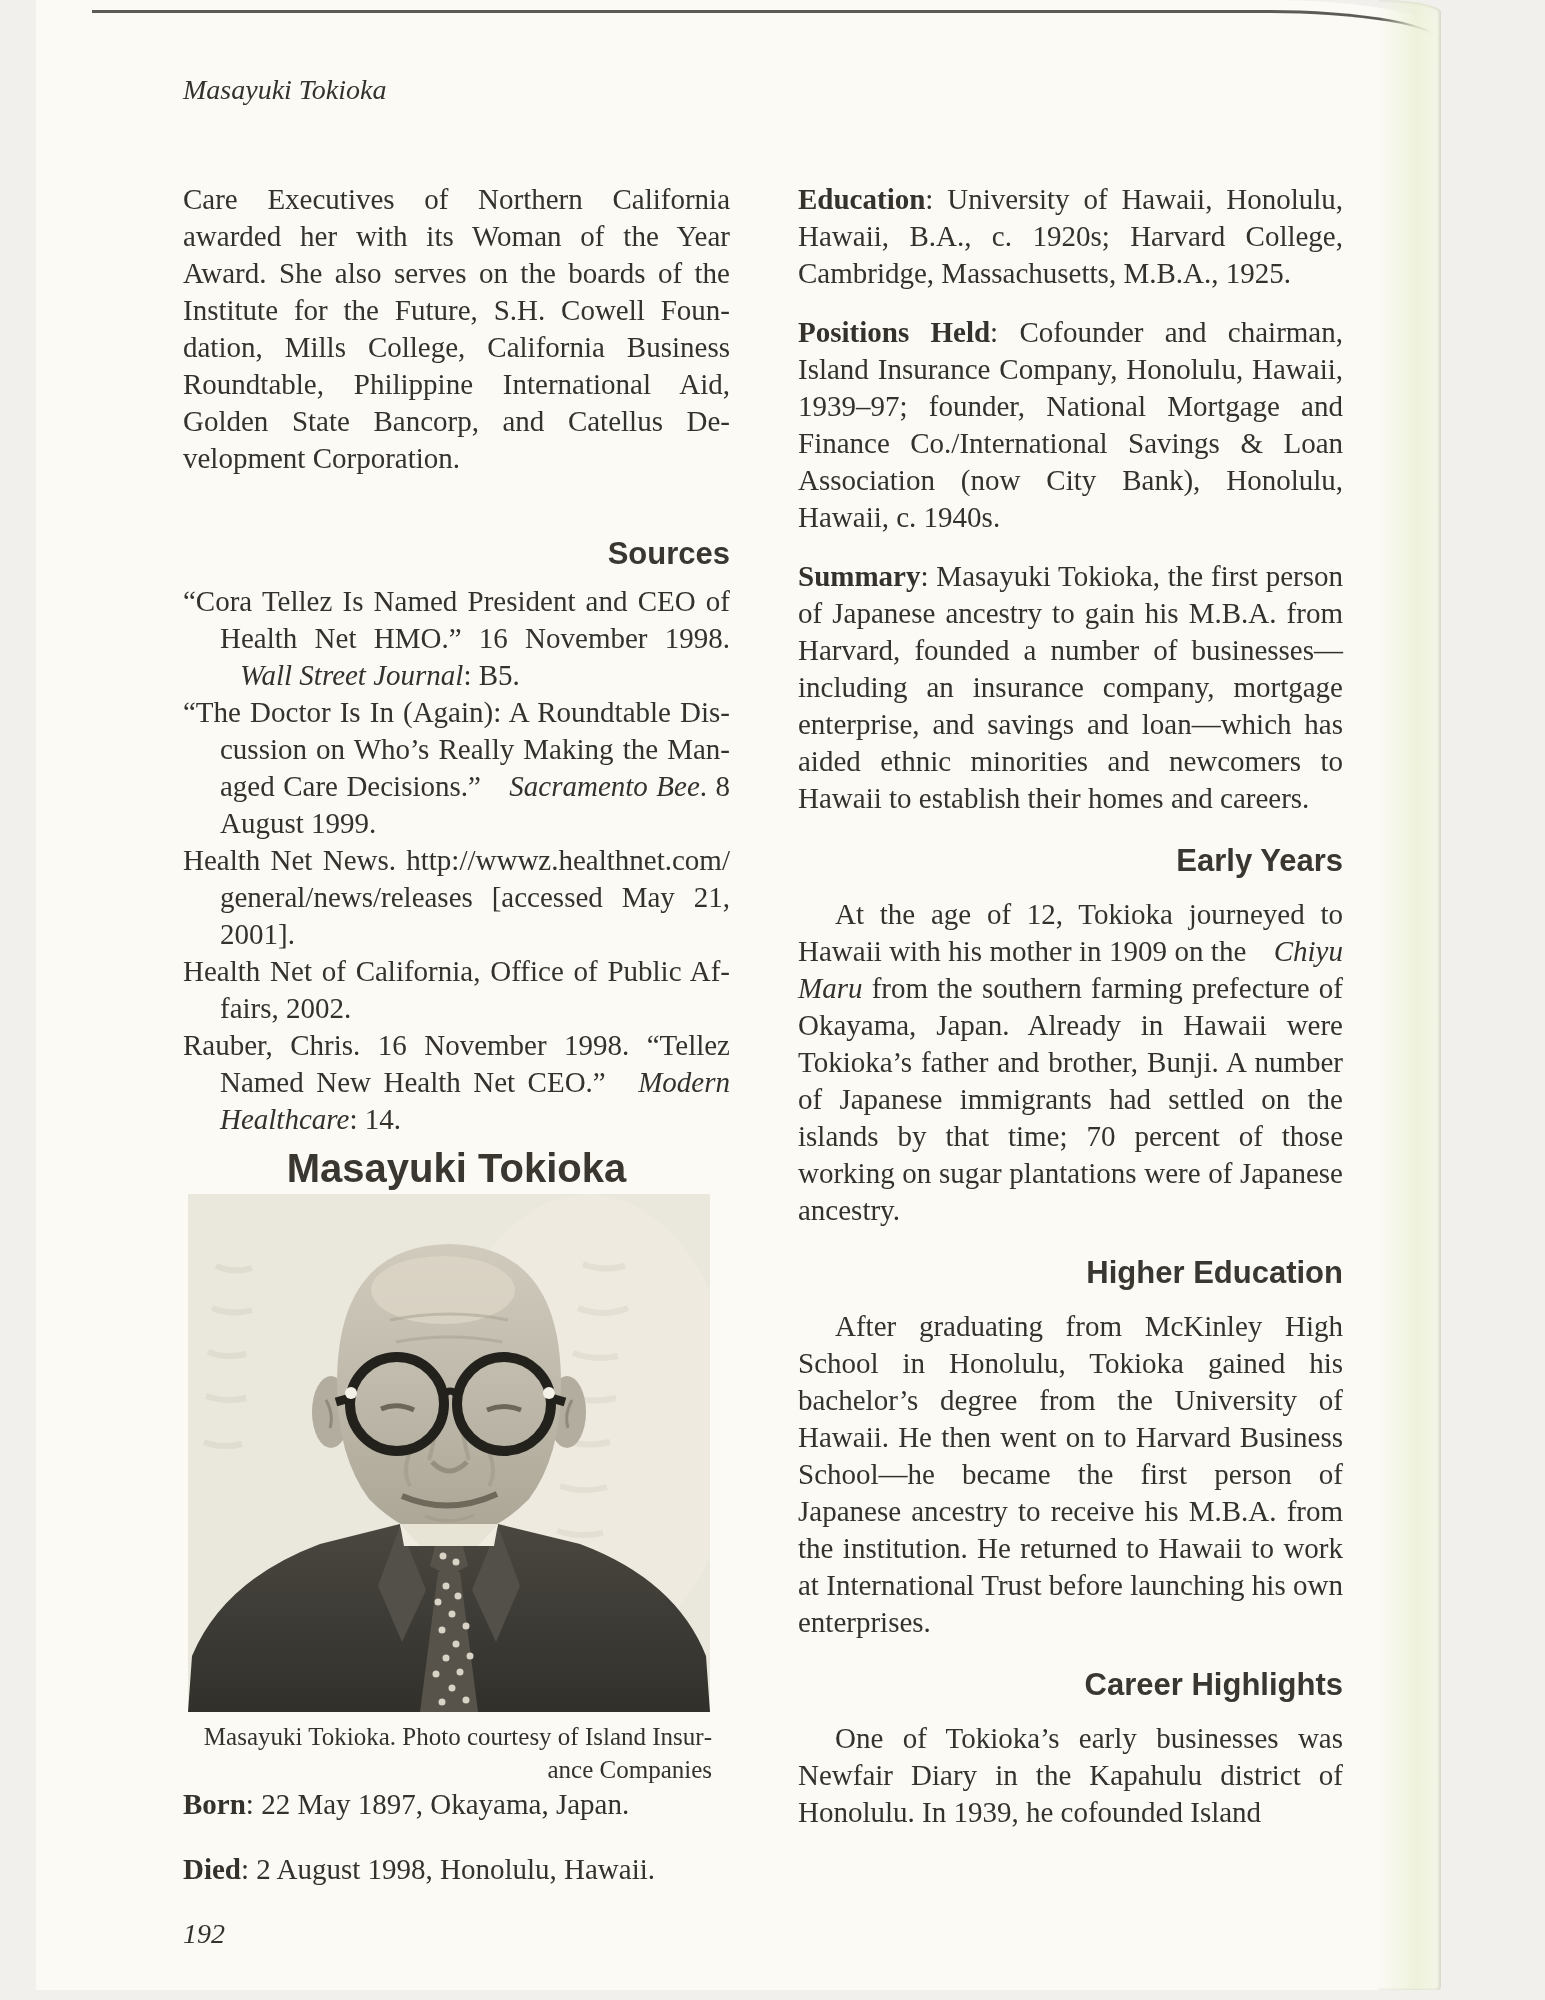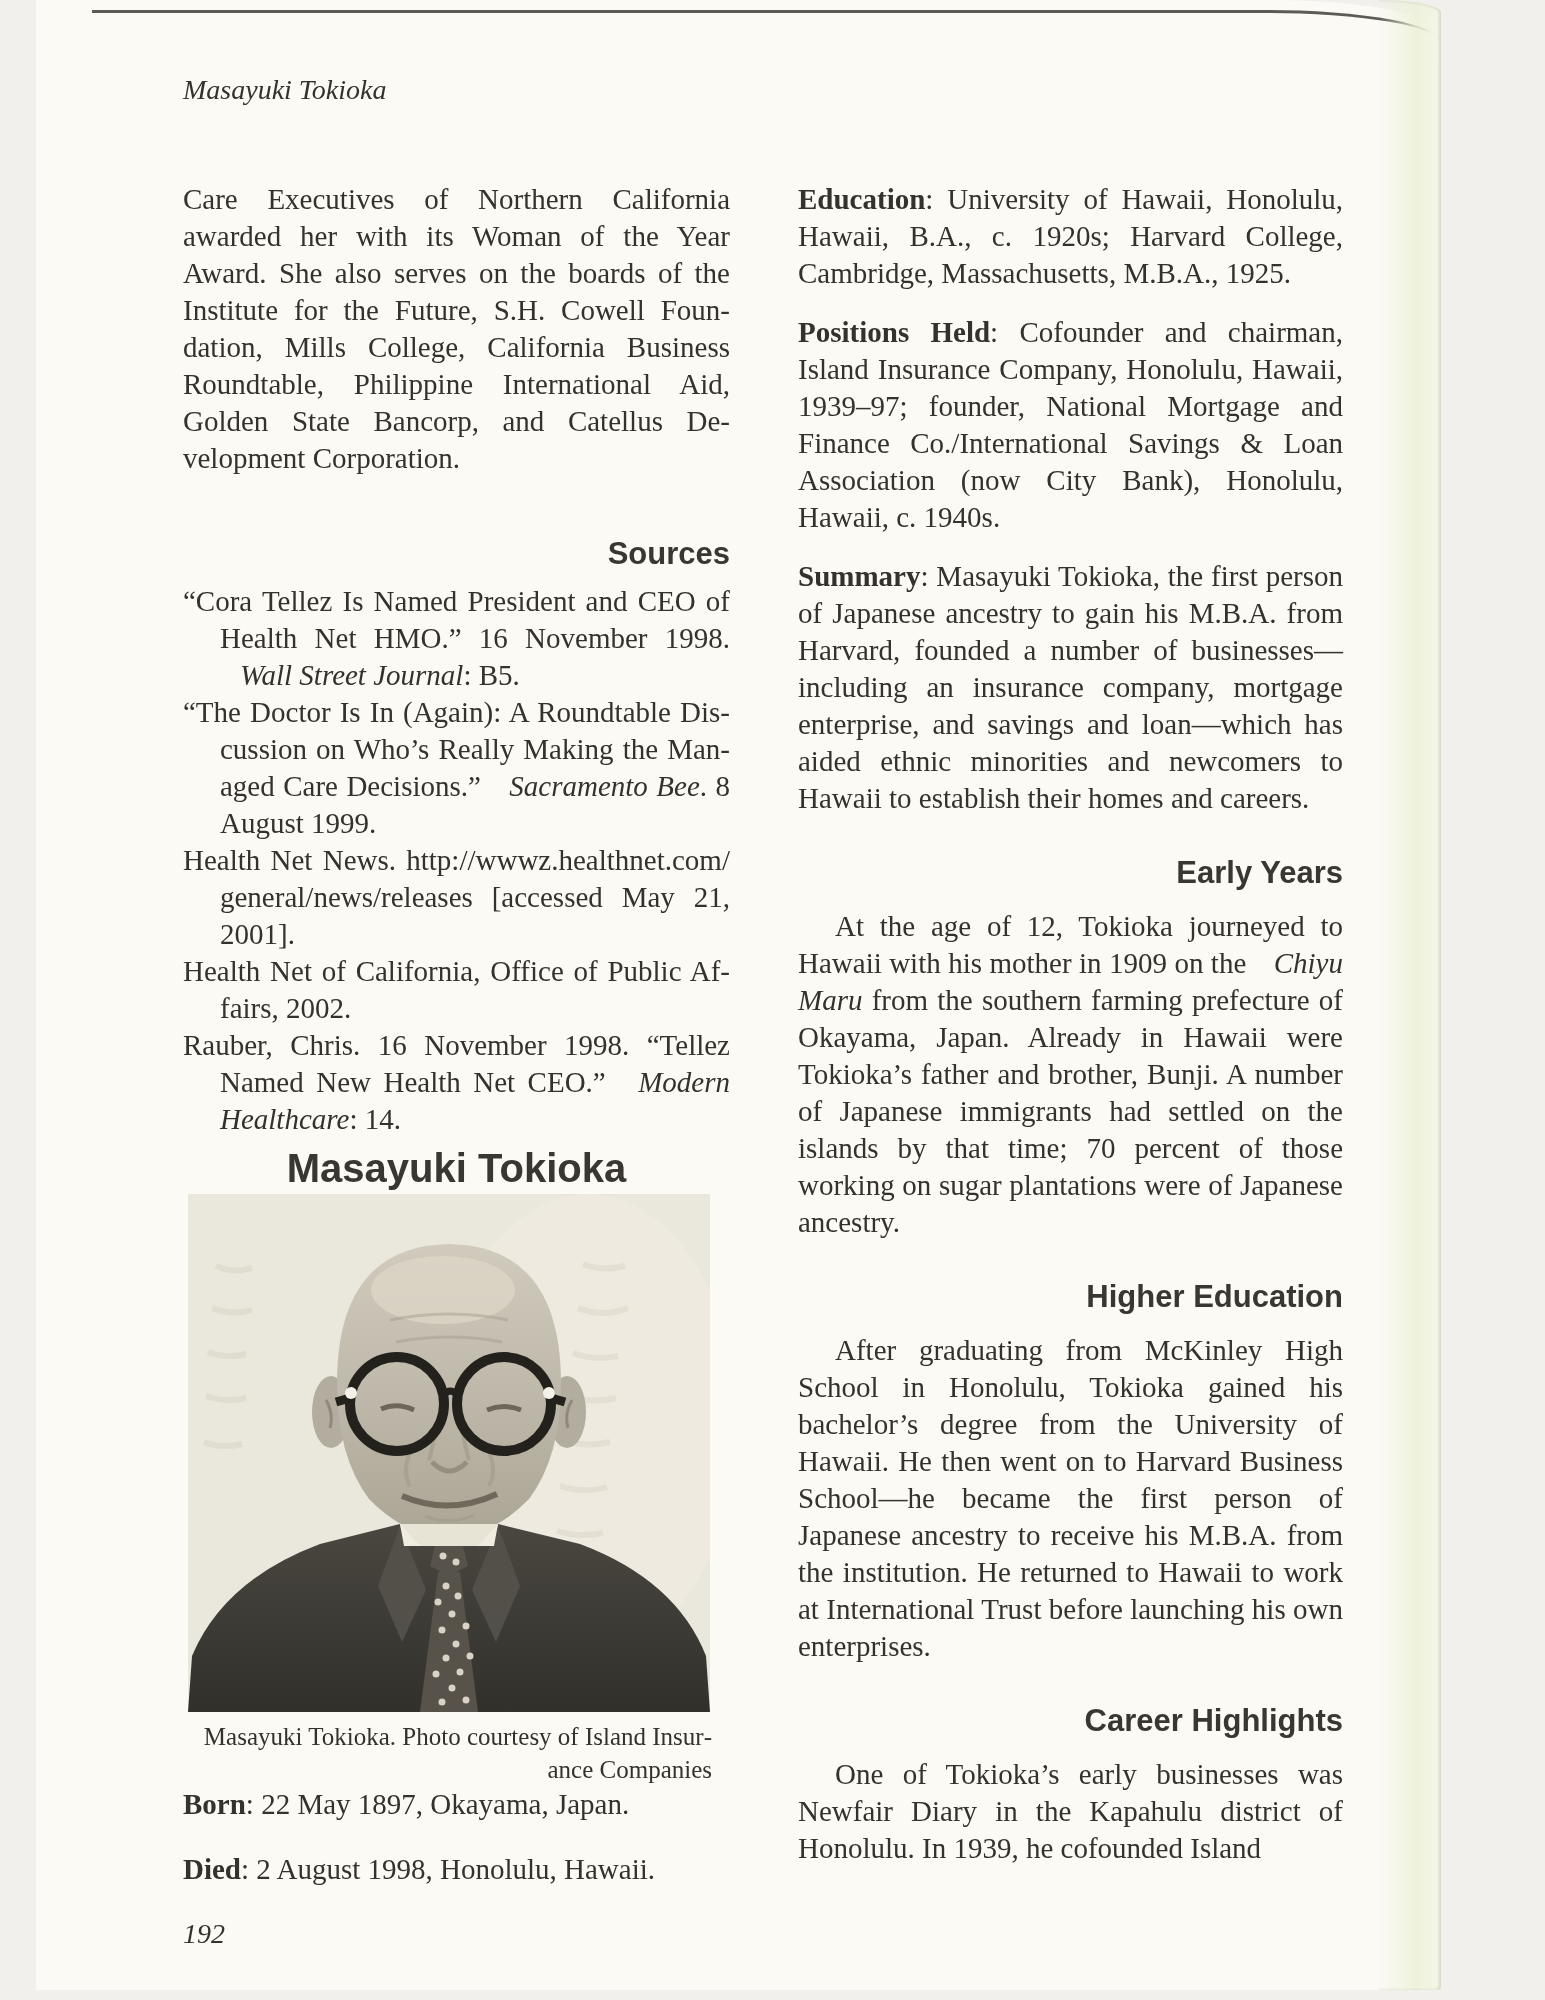--- a/index.html
+++ b/index.html
@@ -52,21 +52,21 @@
     color:var(--ink-heading,#3a3731);margin:7px 0 0;
   }
   .photo{margin:3px 0 0 5px;width:522px;height:518px;}
   .photo svg{display:block;}
   .caption{margin:8px 0 0 2px;width:527px;font-size:25px;line-height:33px;text-align:right;}
   .vital{margin-top:13px;}
   .vital + .vital{margin-top:28px;}
   .lbl{font-weight:700;}
   .fact-list .fact{margin-top:22px;}
   .fact-list .fact:first-child{margin-top:0;}
-  .section .sec-heading{margin-top:36px;}
+  .section .sec-heading{margin-top:24px;}
   .section p.body{margin-top:15px;text-indent:37px;}
   .page-number{
     position:absolute;left:147px;top:1916px;
     font-style:italic;font-size:28px;line-height:36px;
   }
   i{font-style:italic;margin-left:20px;}
   
   .ph-bg{fill:var(--photo-bg,#eae7dc);}
   .ph-skin{fill:url(#gSkin);}
   .ph-suit{fill:url(#gSuit);}

